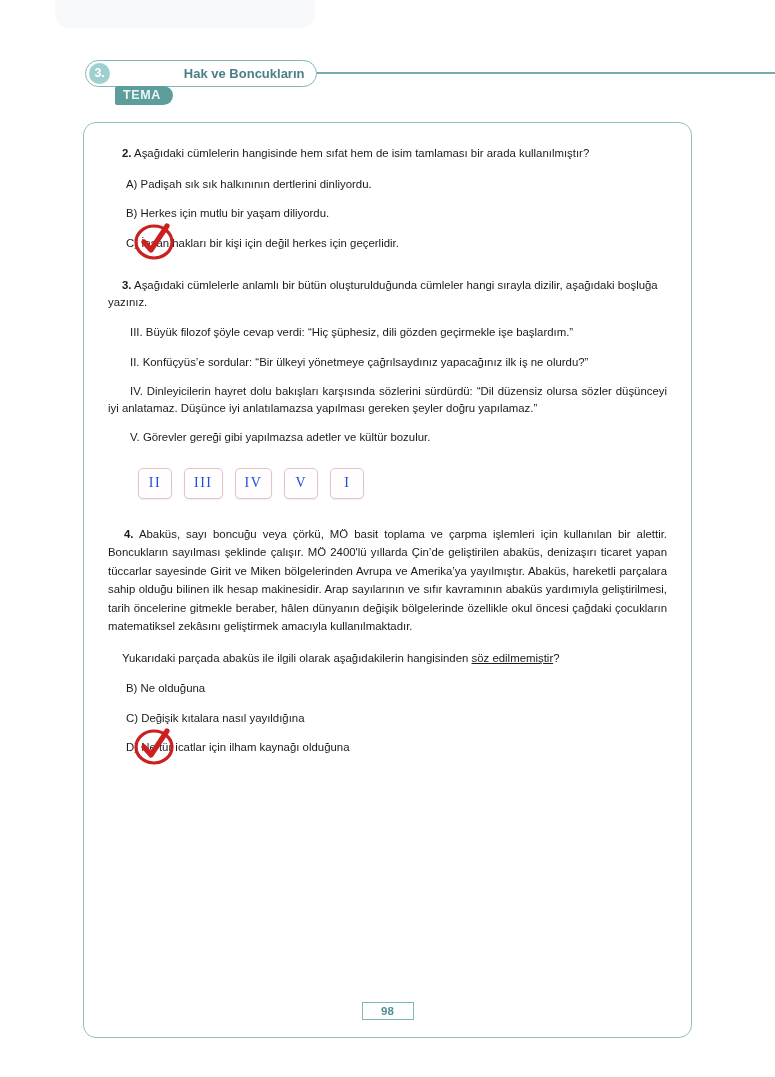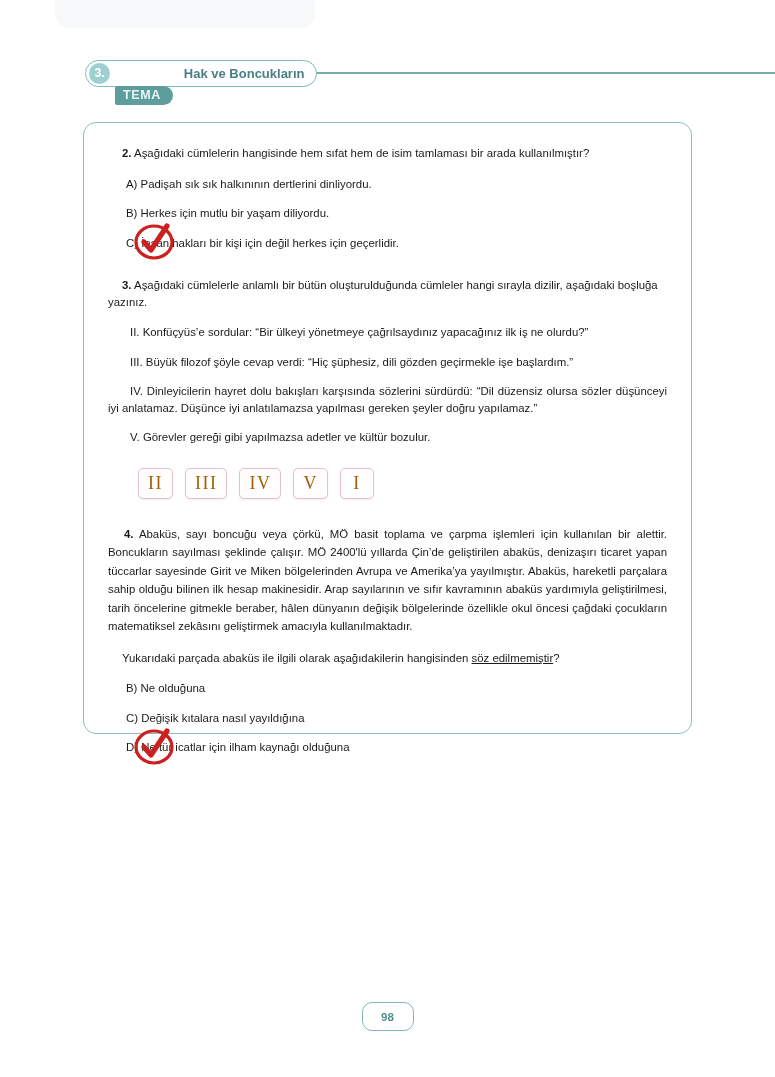--- a/index.html
+++ b/index.html
@@ -91,21 +91,21 @@
     position: relative;
     z-index: 1;
   }
 
   
   .content-box {
     position: absolute;
     left: 83px;
     top: 122px;
     width: 609px;
-    height: 612px;
+    height: 916px;
     border: 1.4px solid #8fc0bf;
     border-radius: 13px;
     box-sizing: border-box;
     background: #ffffff;
   }
 
   .inner {
     position: relative;
     padding: 22px 24px 0 24px;
     font-size: 11.4px;
@@ -145,22 +145,22 @@
   .ans-box {
     border: 1.3px solid #e4c3c6;
     border-radius: 5px;
     background: #fffdfd;
     height: 31px;
     min-width: 34px;
     padding: 0 9px;
     display: flex;
     align-items: center;
     justify-content: center;
-    color: #a16207;
-    font-size: 18px;
+    color: #1d4ed8;
+    font-size: 14px;
     font-family: "Liberation Serif", serif;
     letter-spacing: 1.5px;
     box-shadow: 0 1px 2px rgba(0,0,0,0.07);
     box-sizing: border-box;
   }
 
   
   .para {
     text-align: justify;
     text-justify: inter-word;
@@ -182,23 +182,23 @@
   .check-q2 { left: 6px; top: -14px; }
   .check-q4 { left: 6px; top: -13px; }
 
   
   .page-num {
     position: absolute;
     left: 50%;
     transform: translateX(-50%);
     top: 1002px;
     width: 52px;
-    height: 29px;
+    height: 18px;
     border: 1.4px solid #7fb8b8;
-    border-radius: 10px;
+    border-radius: 0;
     color: #4e8f90;
     font-size: 11.5px;
     font-weight: bold;
     display: flex;
     align-items: center;
     justify-content: center;
     box-sizing: border-box;
     background: #ffffff;
   }
 </style>
@@ -239,22 +239,22 @@
     </div>
 
     <div class="block-gap"></div>
 
     <div>
       <p class="q-stem">
         <span class="q-num">3.</span>
         <span>Aşağıdaki cümlelerle anlamlı bir bütün oluşturulduğunda cümleler hangi sırayla dizilir, aşağıdaki boşluğa yazınız.</span>
       </p>
 
+      <p class="roman">III. Büyük filozof şöyle cevap verdi: “Hiç şüphesiz, dili gözden geçirmekle işe başlardım.”</p>
       <p class="roman">II. Konfüçyüs’e sordular: “Bir ülkeyi yönetmeye çağrılsaydınız yapacağınız ilk iş ne olurdu?”</p>
-      <p class="roman">III. Büyük filozof şöyle cevap verdi: “Hiç şüphesiz, dili gözden geçirmekle işe başlardım.”</p>
       <p class="roman wrap">IV. Dinleyicilerin hayret dolu bakışları karşısında sözlerini sürdürdü: “Dil düzensiz olursa sözler düşünceyi iyi anlatamaz. Düşünce iyi anlatılamazsa yapılması gereken şeyler doğru yapılamaz.”</p>
       <p class="roman">V. Görevler gereği gibi yapılmazsa adetler ve kültür bozulur.</p>
 
       <div class="answer-row">
         <div class="ans-box">II</div>
         <div class="ans-box">III</div>
         <div class="ans-box">IV</div>
         <div class="ans-box">V</div>
         <div class="ans-box">I</div>
       </div>

